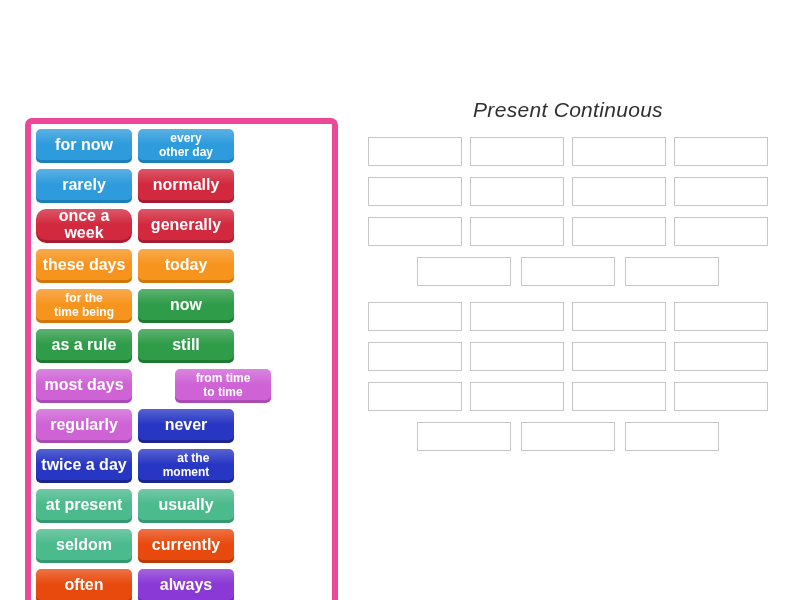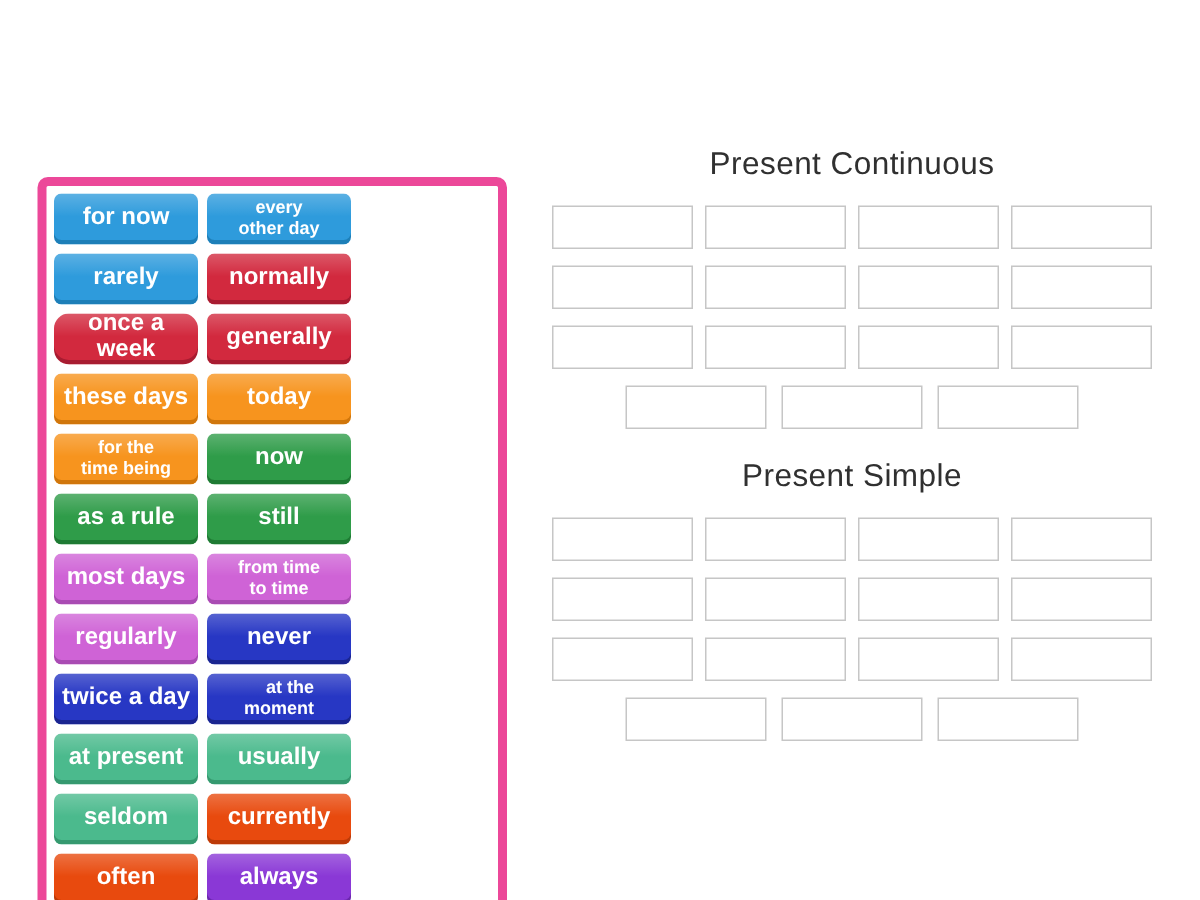--- a/index.html
+++ b/index.html
@@ -60,20 +60,21 @@
     width: 400px;
   }
   .group-title {
     margin: 0 0 11px 0;
     font-size: 21px;
     line-height: 32px;
     font-weight: 400;
     letter-spacing: 0.3px;
     color: #303030;
     text-align: center;
+    font-style: italic;
   }
   .group + .group { margin-top: 16px; }
   .slot-row {
     display: flex;
     justify-content: center;
     gap: 8px;
     margin-bottom: 11px;
   }
   .slot-row.short { gap: 10px; }
   .slot {
@@ -123,21 +124,21 @@
       </div>
       <div class="tile" style="background: linear-gradient(rgba(255, 255, 255, 0.22), rgba(255, 255, 255, 0) 45%) rgb(47, 156, 73); box-shadow: rgb(30, 122, 51) 0px -3px 0px inset;">
         <span class="tile-label">as a rule</span>
       </div>
       <div class="tile" style="background: linear-gradient(rgba(255, 255, 255, 0.22), rgba(255, 255, 255, 0) 45%) rgb(47, 156, 73); box-shadow: rgb(30, 122, 51) 0px -3px 0px inset;">
         <span class="tile-label">still</span>
       </div>
       <div class="tile" style="background: linear-gradient(rgba(255, 255, 255, 0.22), rgba(255, 255, 255, 0) 45%) rgb(207, 99, 214); box-shadow: rgb(169, 75, 179) 0px -3px 0px inset; align-items: center;">
         <span class="tile-label">most days</span>
       </div>
-      <div class="tile small" style="background: linear-gradient(rgba(255, 255, 255, 0.22), rgba(255, 255, 255, 0) 45%) rgb(207, 99, 214); box-shadow: rgb(169, 75, 179) 0px -3px 0px inset;">
+      <div class="tile small" style="background: linear-gradient(rgba(255, 255, 255, 0.22), rgba(255, 255, 255, 0) 45%) rgb(207, 99, 214); box-shadow: rgb(169, 75, 179) 0px -3px 0px inset; margin-left: 37px;">
         <span class="tile-label">from time
 to time</span>
       </div>
       <div class="tile" style="background: linear-gradient(rgba(255, 255, 255, 0.22), rgba(255, 255, 255, 0) 45%) rgb(207, 99, 214); box-shadow: rgb(169, 75, 179) 0px -3px 0px inset;">
         <span class="tile-label">regularly</span>
       </div>
       <div class="tile" style="background: linear-gradient(rgba(255, 255, 255, 0.22), rgba(255, 255, 255, 0) 45%) rgb(39, 55, 196); box-shadow: rgb(26, 37, 144) 0px -3px 0px inset;">
         <span class="tile-label">never</span>
       </div>
       <div class="tile" style="background: linear-gradient(rgba(255, 255, 255, 0.22), rgba(255, 255, 255, 0) 45%) rgb(39, 55, 196); box-shadow: rgb(26, 37, 144) 0px -3px 0px inset;">
@@ -190,21 +191,20 @@
           <div class="slot" style="border-color: rgb(198, 198, 198);"></div>
           <div class="slot" style="border-color: rgb(198, 198, 198);"></div>
         </div>
         <div class="slot-row short">
           <div class="slot" style="border-color: rgb(198, 198, 198);"></div>
           <div class="slot" style="border-color: rgb(198, 198, 198);"></div>
           <div class="slot" style="border-color: rgb(198, 198, 198);"></div>
         </div>
       </section>
       <section class="group">
-        <h2 class="group-title">Present Simple</h2>
         <div class="slot-row">
           <div class="slot" style="border-color: rgb(198, 198, 198);"></div>
           <div class="slot" style="border-color: rgb(198, 198, 198);"></div>
           <div class="slot" style="border-color: rgb(198, 198, 198);"></div>
           <div class="slot" style="border-color: rgb(198, 198, 198);"></div>
         </div>
         <div class="slot-row">
           <div class="slot" style="border-color: rgb(198, 198, 198);"></div>
           <div class="slot" style="border-color: rgb(198, 198, 198);"></div>
           <div class="slot" style="border-color: rgb(198, 198, 198);"></div>

